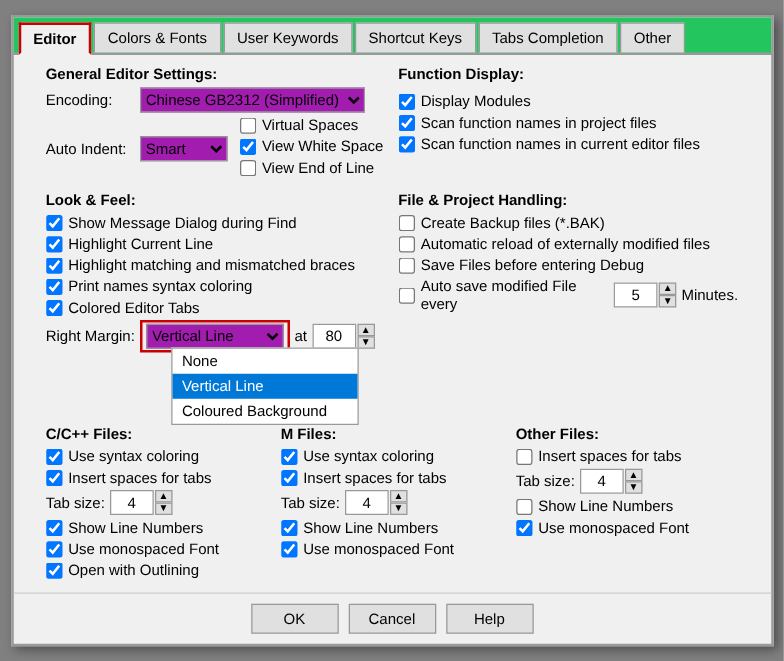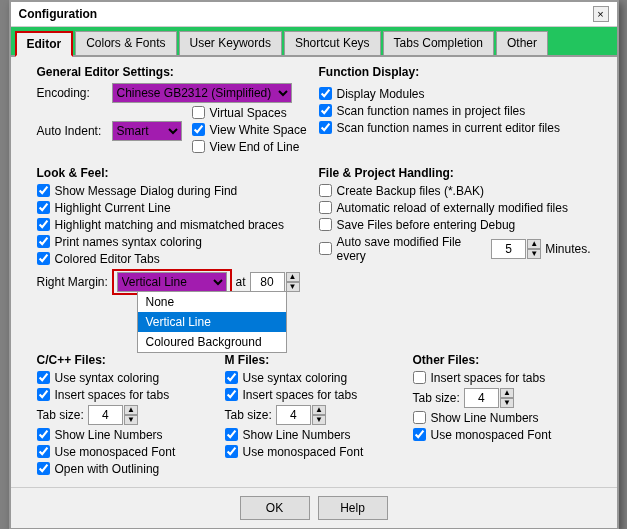--- a/index.html
+++ b/index.html
@@ -191,24 +191,20 @@
     .encoding-select { width: 180px; }
     .indent-select { width: 70px; }
     .margin-select { width: 110px; }
     .vspace { height: 4px; }
   </style>
 </head>
 <body>
 
 <div class="dialog">
 
-  <div class="title-bar">
-    <span class="title-bar-text">Configuration</span>
-    <button class="close-btn">×</button>
-  </div>
 
   <div class="tabs">
     <div class="tab active">Editor</div>
     <div class="tab">Colors &amp; Fonts</div>
     <div class="tab">User Keywords</div>
     <div class="tab">Shortcut Keys</div>
     <div class="tab">Tabs Completion</div>
     <div class="tab">Other</div>
   </div>
 
@@ -435,15 +431,16 @@
         <div class="checkbox-row">
           <input type="checkbox" checked="" style="">
           <span>Use monospaced Font</span>
         </div>
       </div>
     </div>
   </div>
 
   <div class="bottom-buttons">
     <button class="btn">OK</button>
+    <button class="btn">Cancel</button>
     <button class="btn">Help</button>
   </div>
 </div>
 
 </body></html>

